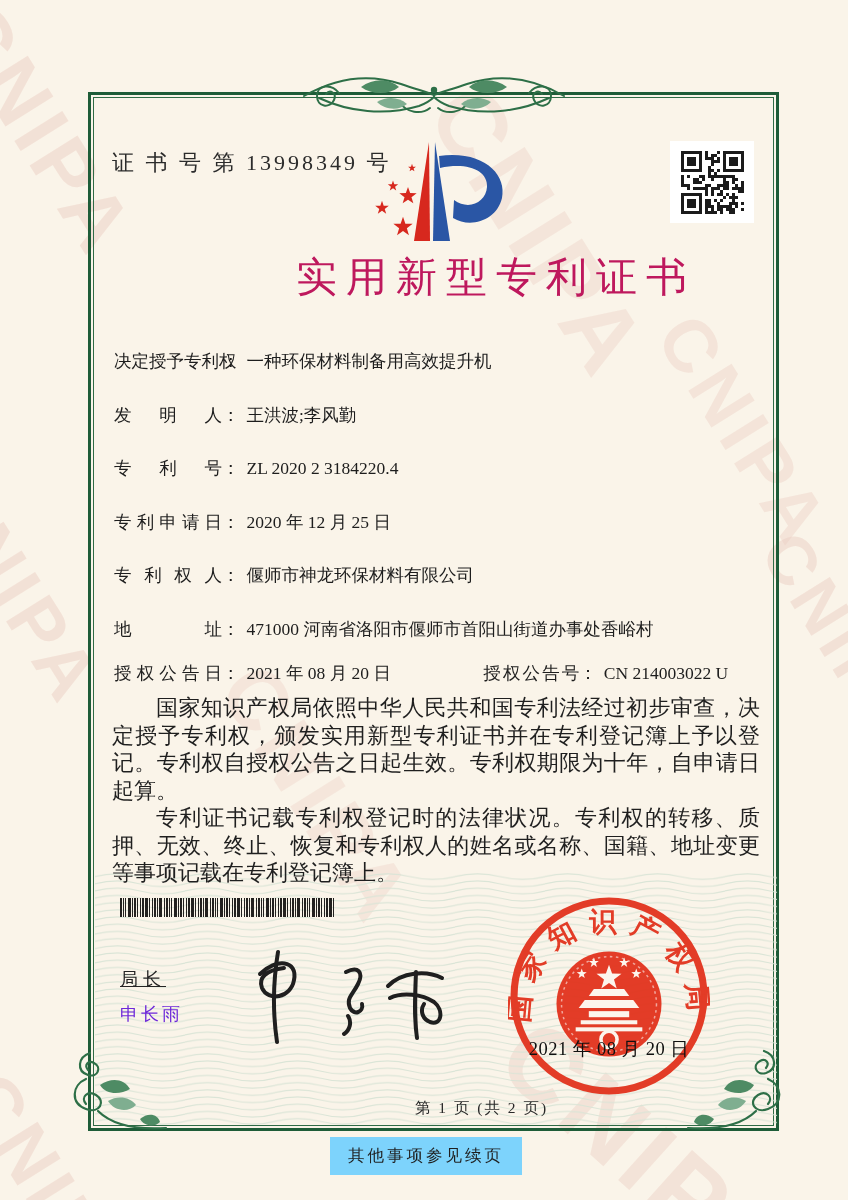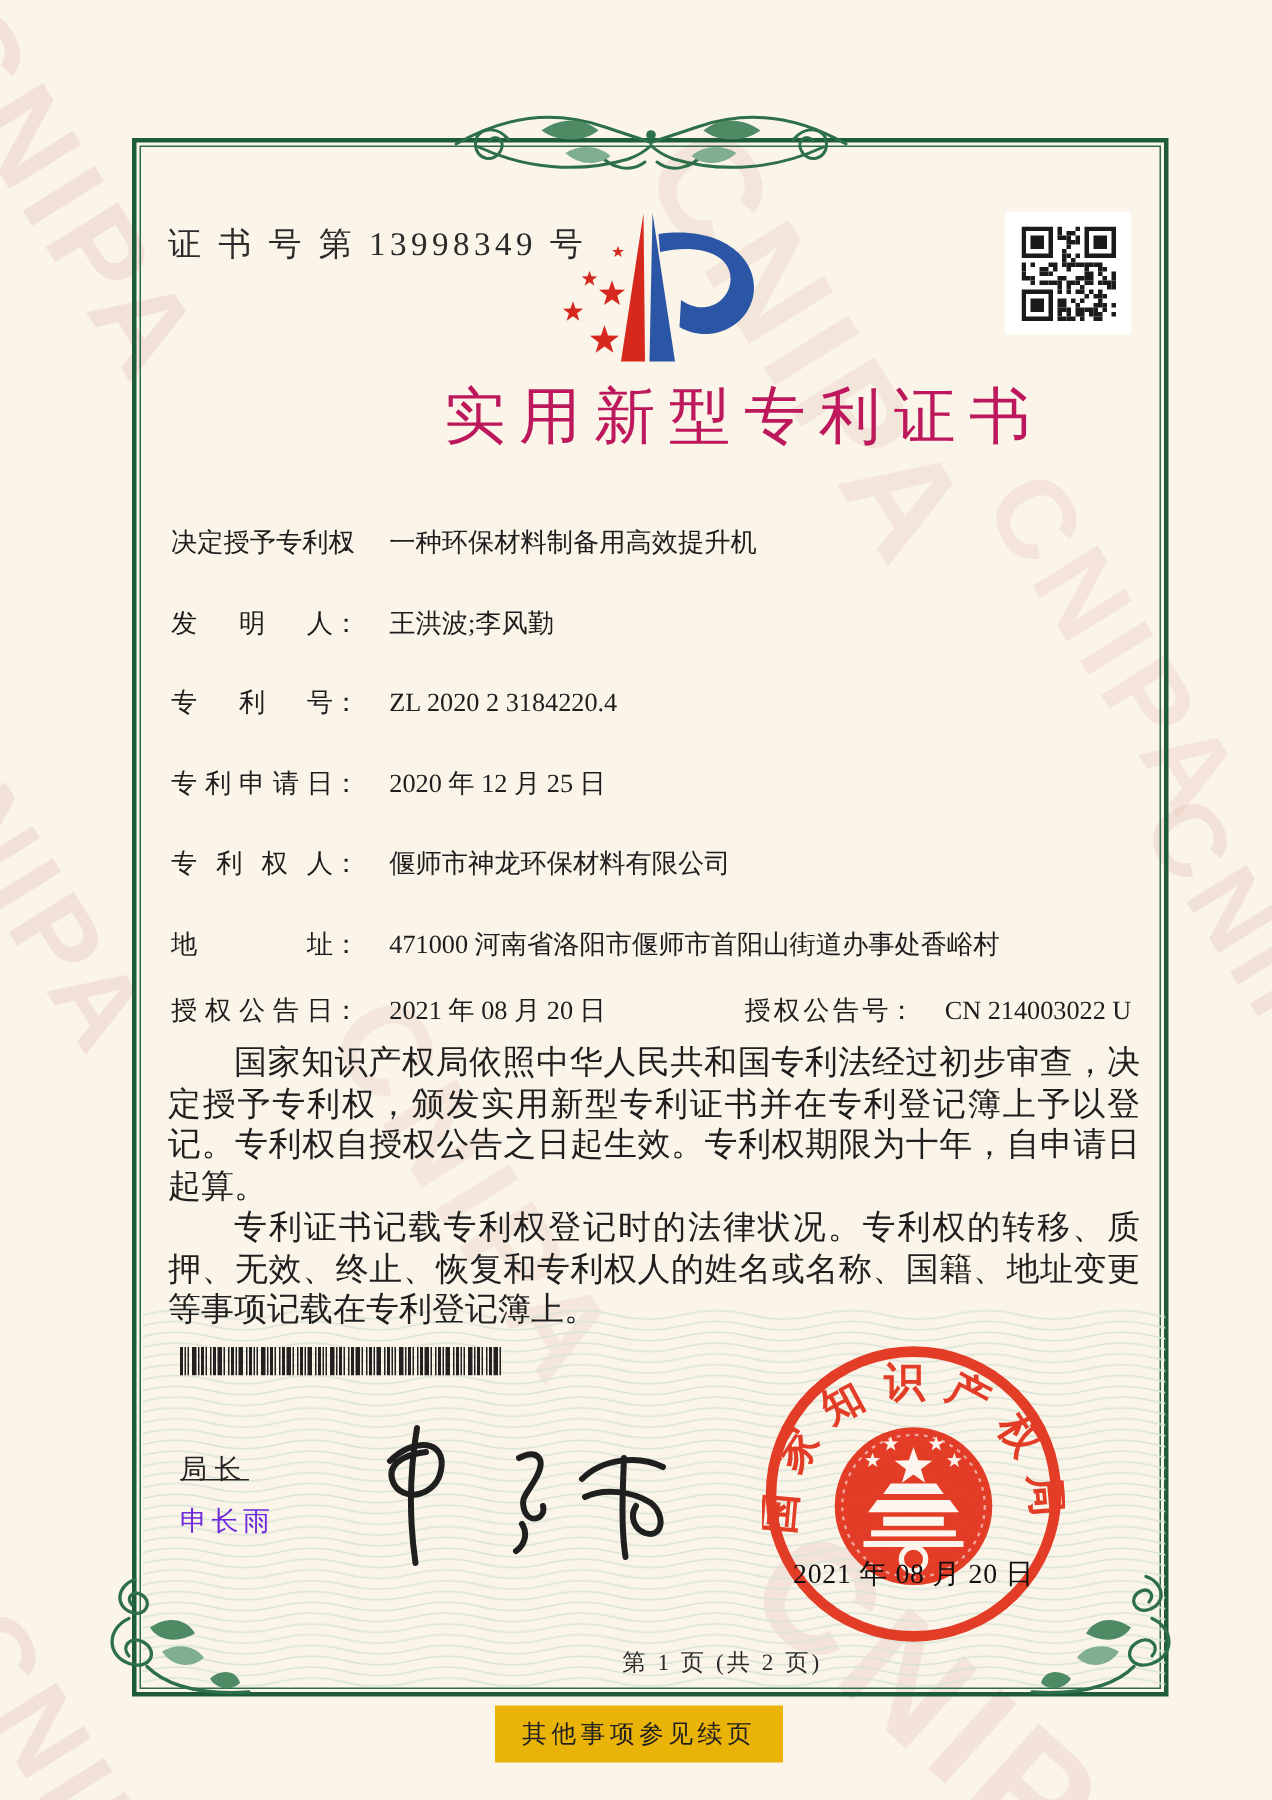--- a/index.html
+++ b/index.html
@@ -32,38 +32,38 @@
   .qr-box{position:absolute;left:670px;top:141px;width:84px;height:82px;background:#fff;z-index:2;
           display:flex;align-items:center;justify-content:center;}
   .title{
     position:absolute;left:88px;top:250px;width:816px;z-index:2;
     text-align:center;font-size:41px;font-weight:normal;letter-spacing:9px;color:#be185d;
   }
   .fields{position:absolute;left:114px;top:349px;width:640px;z-index:2;}
   .field-row{margin-bottom:29.5px;font-size:17.5px;white-space:nowrap;}
   .f-label{display:inline-block;width:108px;text-align:justify;text-align-last:justify;vertical-align:bottom;color:#1d1d1d;}
   .f-colon{color:#1d1d1d;}
-  .f-value{margin-left:20px;color:#1d1d1d;}
+  .f-value{margin-left:7px;color:#1d1d1d;}
   .grant-row{position:absolute;left:114px;top:661px;z-index:2;font-size:17.5px;white-space:nowrap;}
   .grant-no-pair{margin-left:88px;}
   .grant-no-pair .f-label{width:96px;}
   .body-text{position:absolute;left:112px;top:694px;width:648px;z-index:2;}
   .body-text p{margin:0;font-size:22px;line-height:27.5px;text-indent:2em;color:#1f1f1f;text-align:justify;}
   .barcode{position:absolute;left:120px;top:898px;z-index:2;}
   .sig-title{position:absolute;left:120px;top:967px;z-index:3;font-family:"Liberation Sans","DejaVu Sans",sans-serif;font-size:18px;letter-spacing:5px;color:#242424;text-decoration:underline;}
   .sig-name{position:absolute;left:120px;top:1002px;z-index:3;font-family:"Liberation Sans","DejaVu Sans",sans-serif;font-size:18px;letter-spacing:3px;color:#6d28d9;}
   .signature{position:absolute;left:250px;top:946px;z-index:3;}
   .seal{position:absolute;left:508px;top:895px;z-index:3;opacity:.95;}
   .seal-date{
     position:absolute;left:508px;top:1036px;width:202px;z-index:4;
     text-align:center;font-size:18.5px;letter-spacing:.5px;color:#101010;
   }
   .page-no{position:absolute;left:88px;top:1098px;width:787px;z-index:2;text-align:center;font-size:15.5px;letter-spacing:2px;color:#2a2a2a;}
   .cont-note{
-    position:absolute;left:330px;top:1137px;z-index:4;background:#eab308;
+    position:absolute;left:330px;top:1137px;z-index:4;background:#7dd3fc;
     padding:8px 18px;font-size:16.5px;letter-spacing:3px;color:#1f1f1f;white-space:nowrap;
   }
 </style>
 </head>
 <body>
 
 <span class="wm" style="left:6px;top:-14px;font-size:82px">CNIPA</span>
 <span class="wm" style="left:500px;top:66px;font-size:96px;opacity:.38">CNIPA</span>
 <span class="wm" style="left:712px;top:300px;font-size:74px;opacity:.42">CNIPA</span>
 <span class="wm" style="left:-16px;top:458px;font-size:74px">CNIPA</span>

